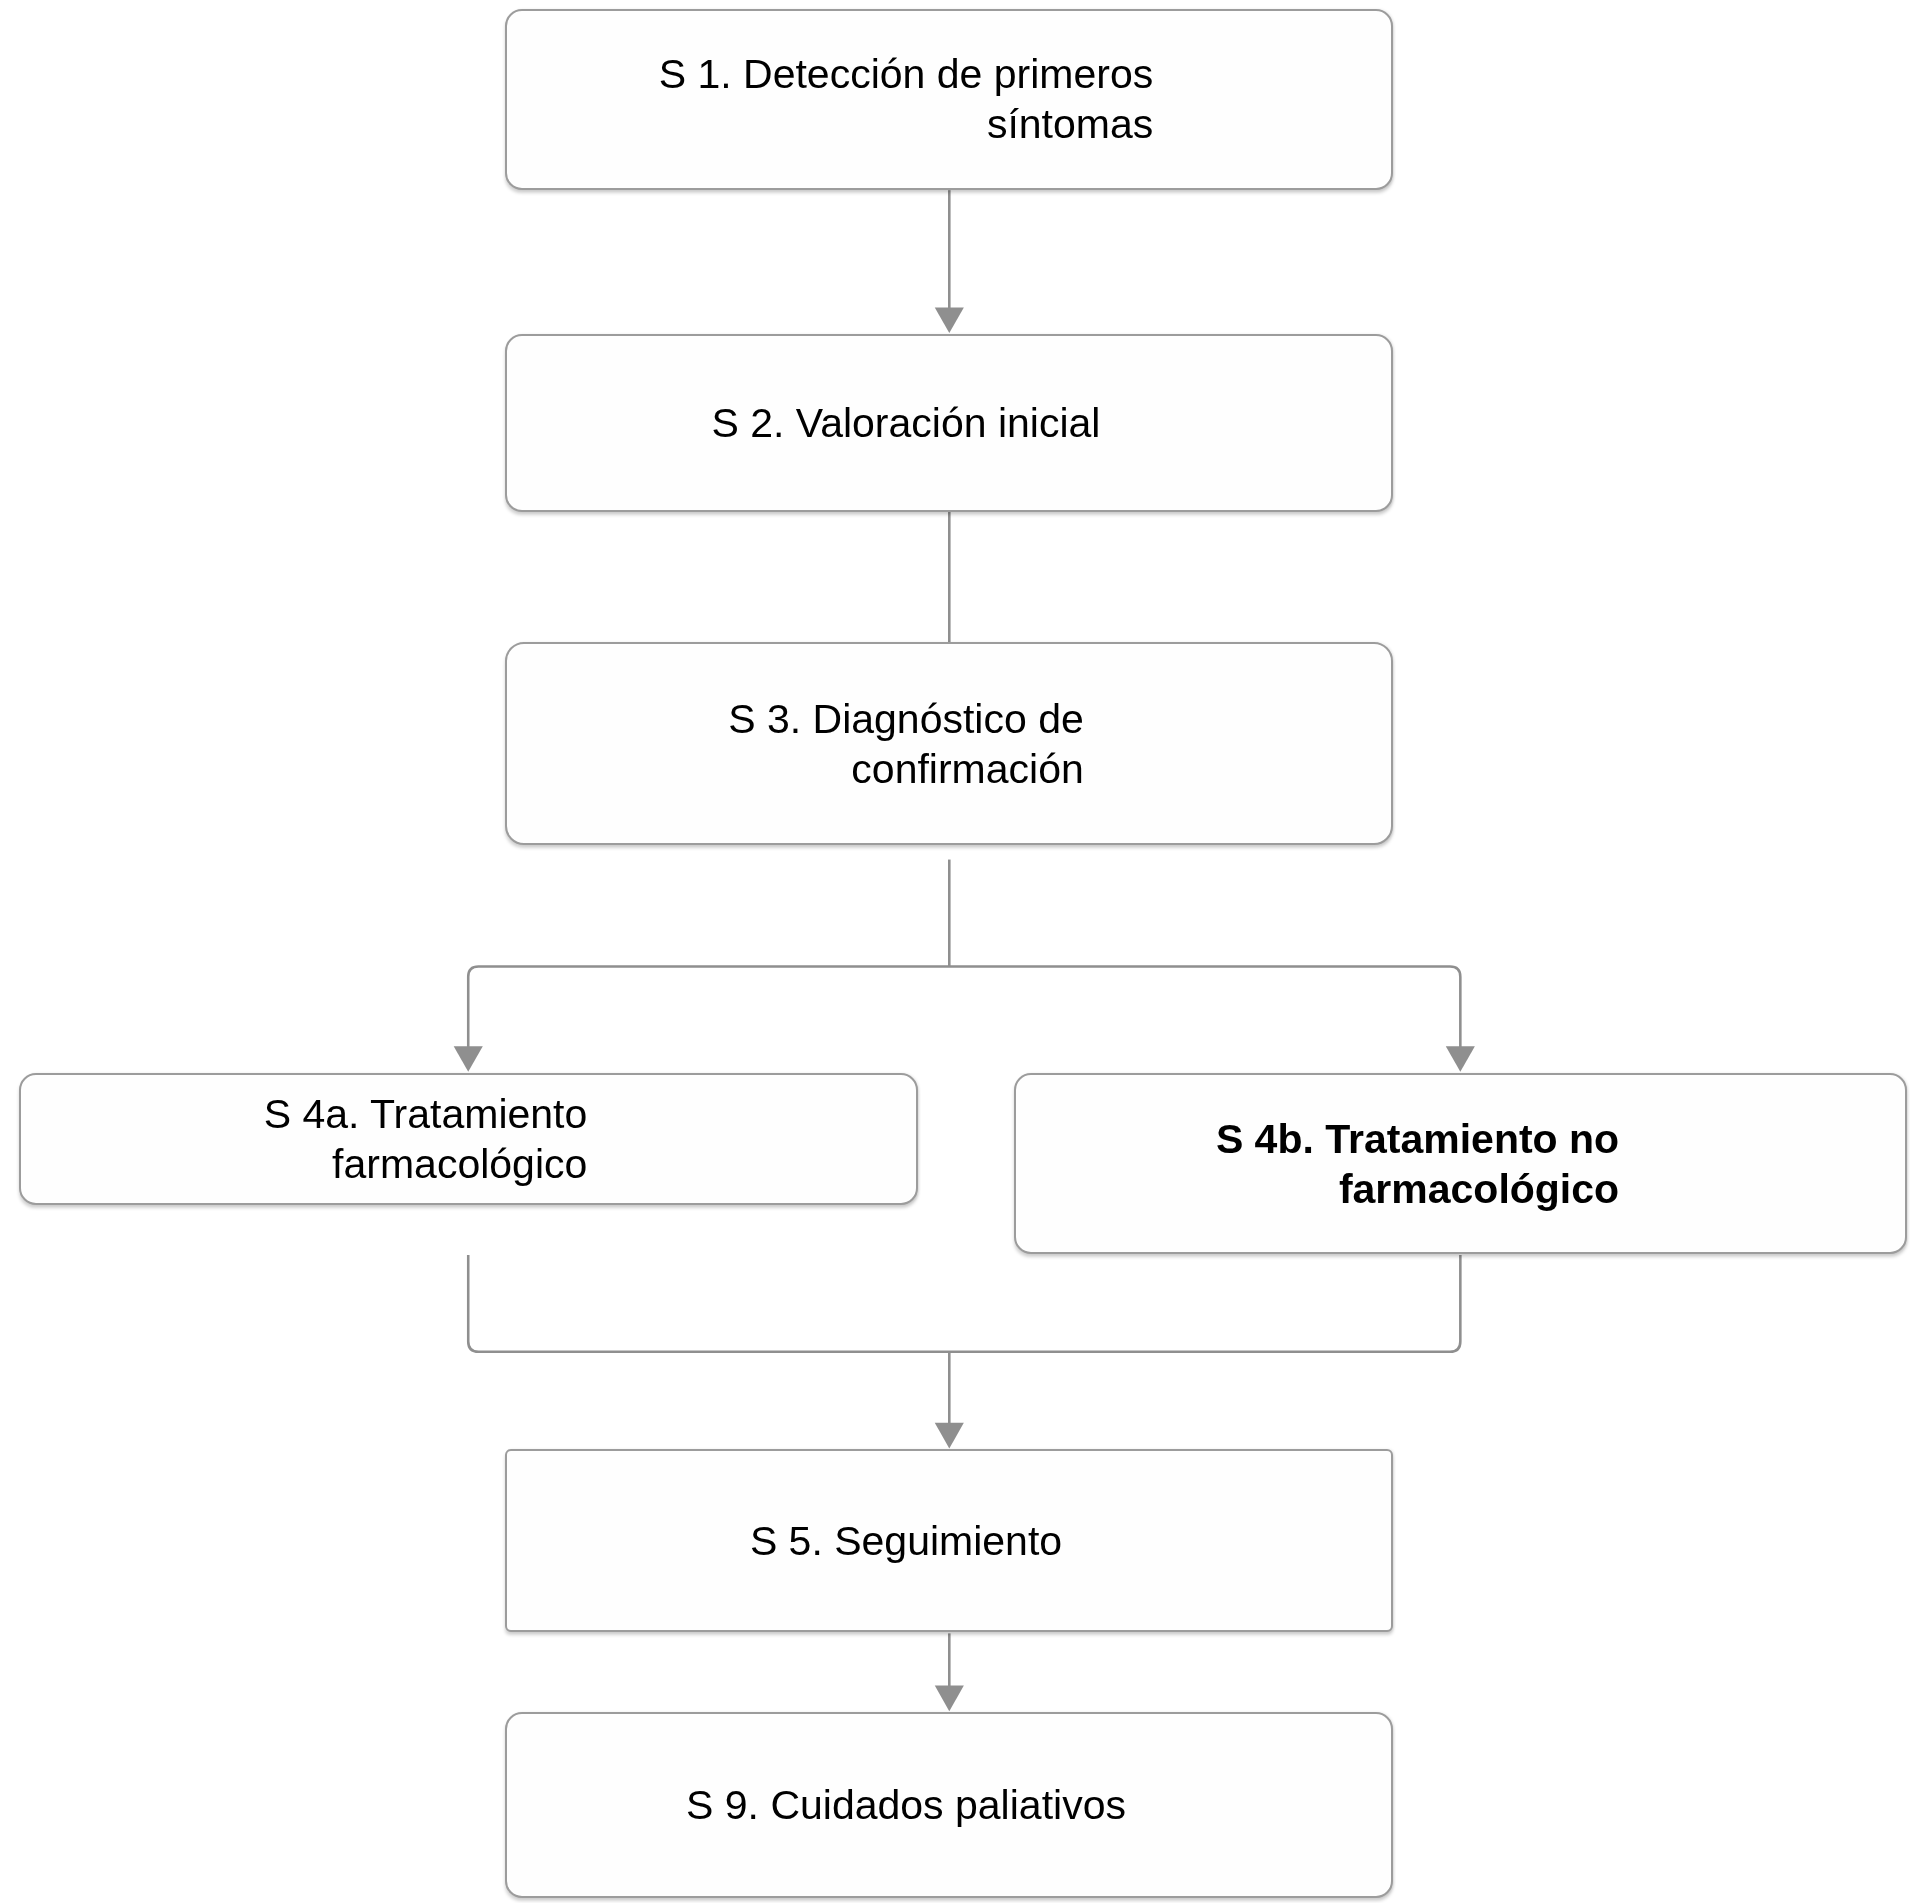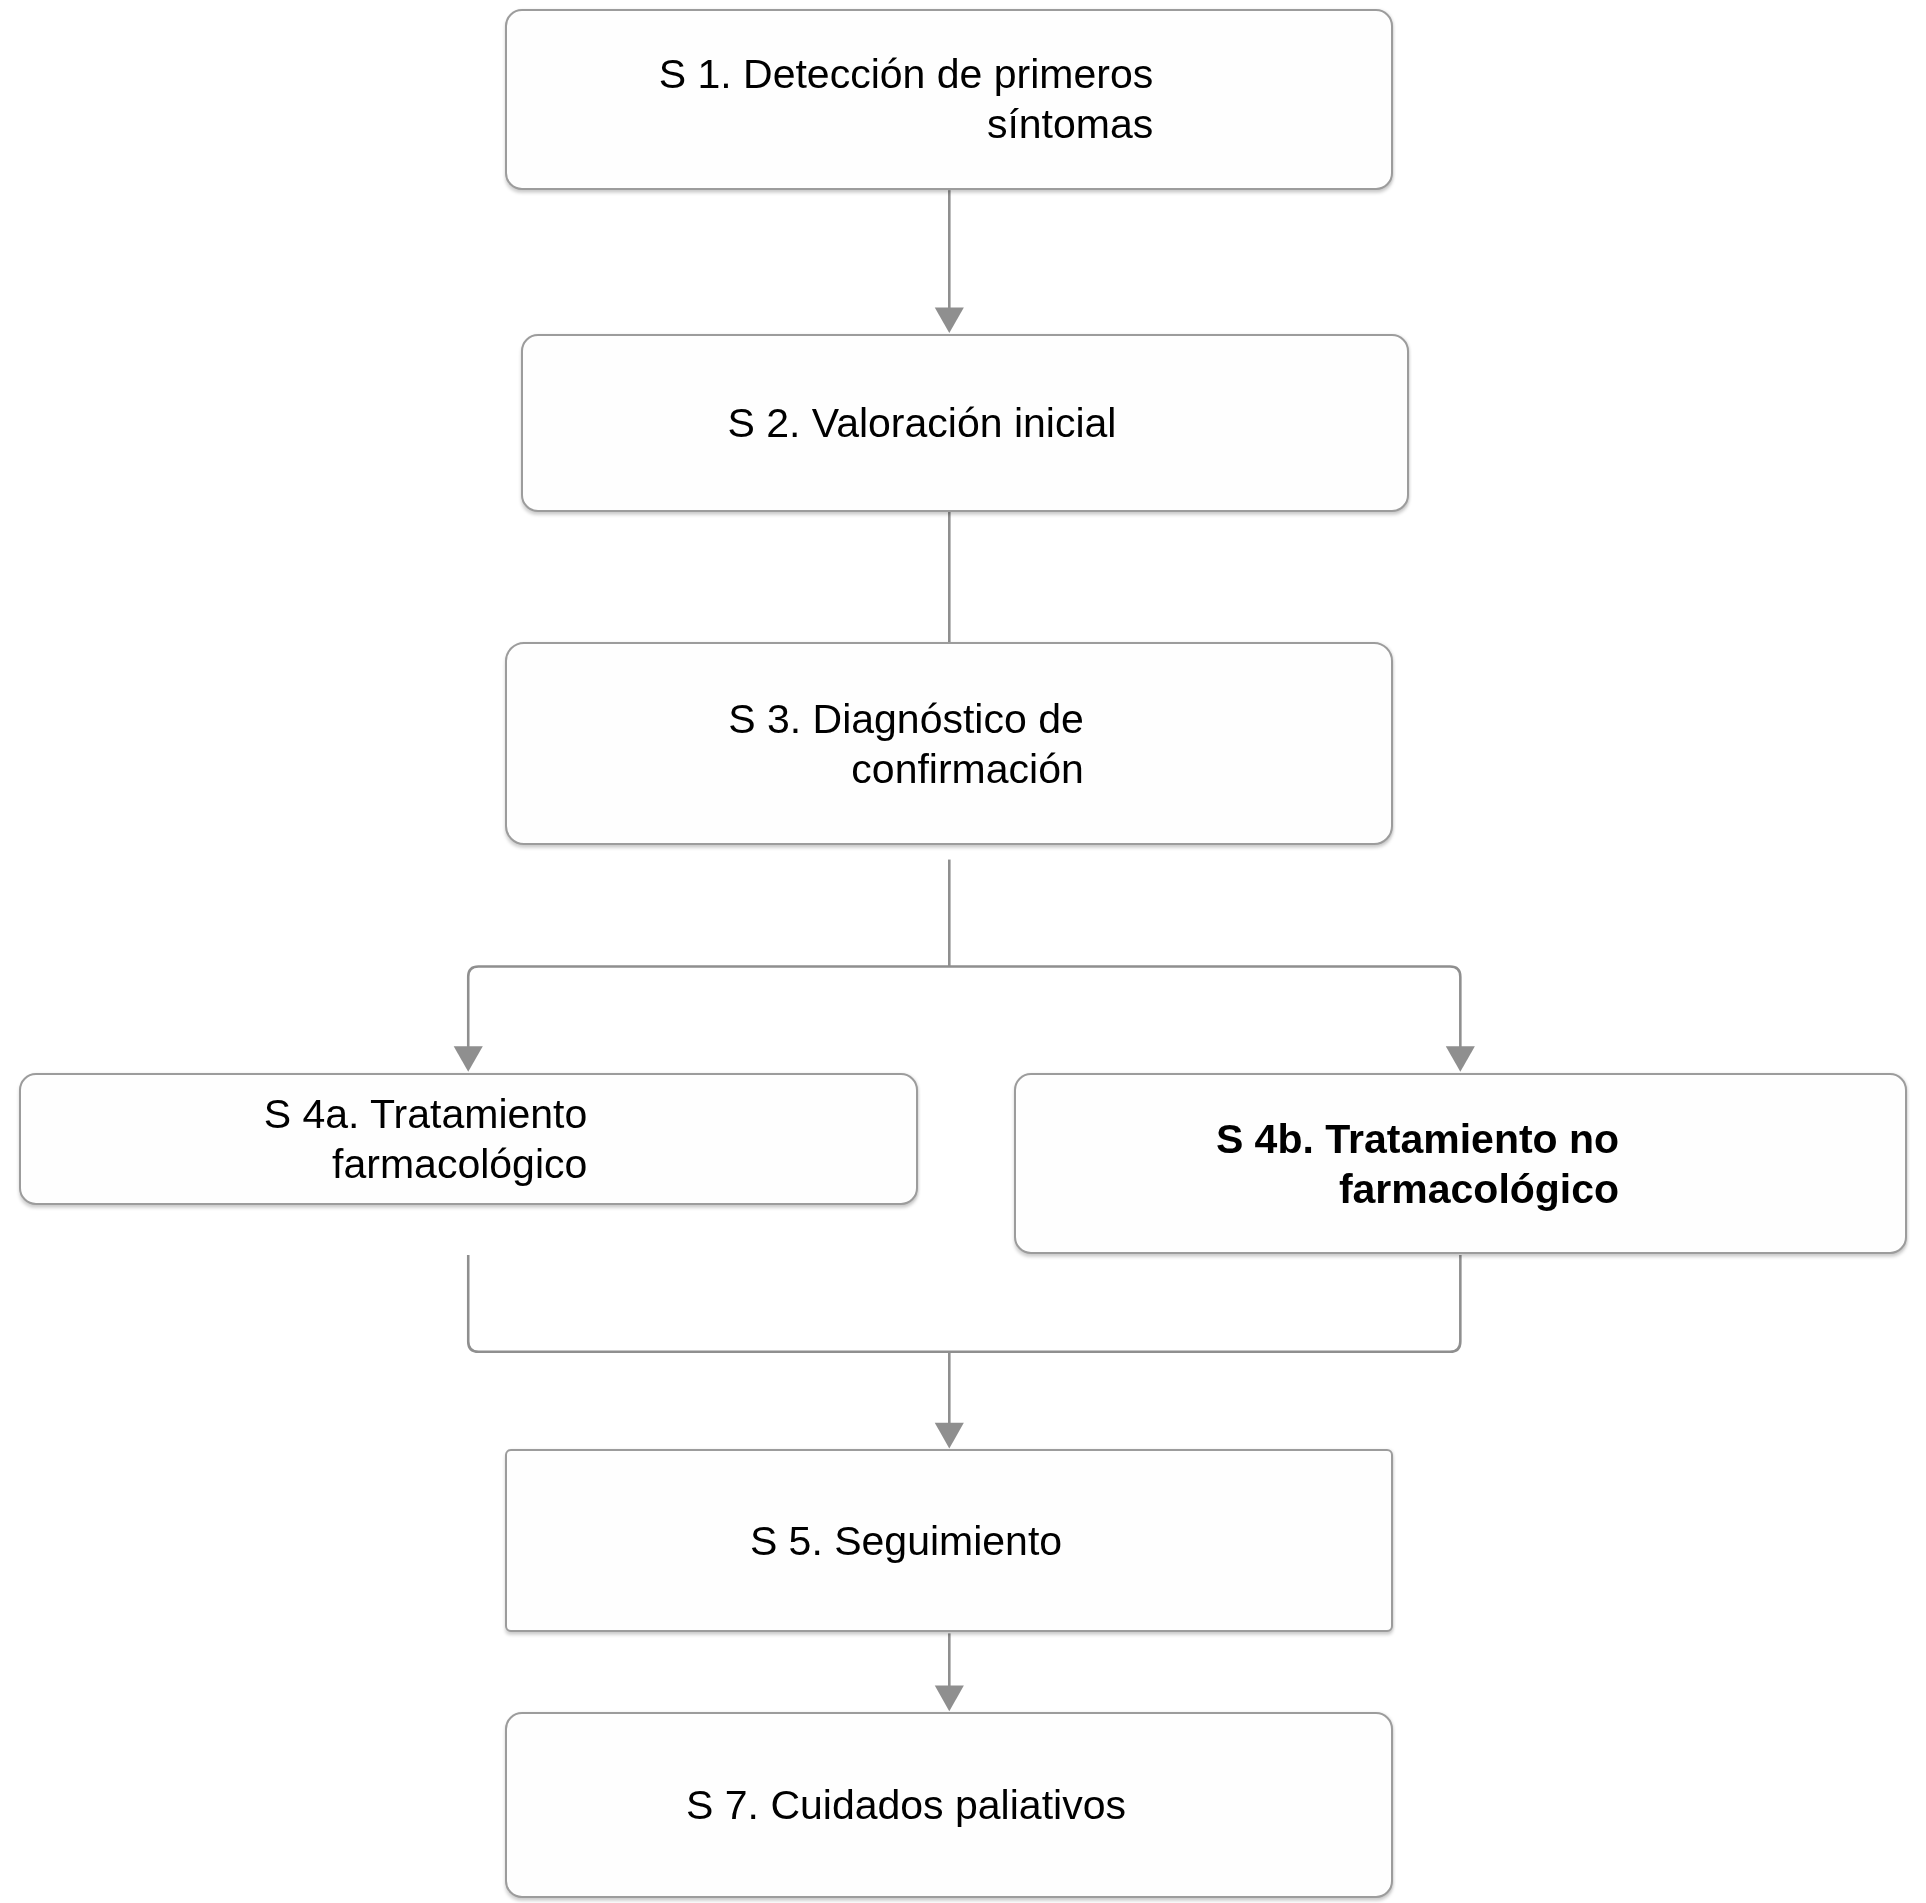--- a/index.html
+++ b/index.html
@@ -46,21 +46,21 @@
     color: var(--text, #000000);
     font-size: 41px;
     line-height: 50px;
   }
   .node .label {
     white-space: pre-line;
     transform: translateX(-43px);
   }
   
   .node-s1  { left: 505px;  top: 8.6px;   width: 888px; height: 181px; }
-  .node-s2  { left: 505px;  top: 334px;  width: 888px; height: 178px; margin-left: 16px; }
+  .node-s2  { left: 505px;  top: 334px;  width: 888px; height: 178px; }
   .node-s3  { left: 505px;  top: 642px;  width: 888px; height: 203px; border-radius: 19px; }
   .node-s4a { left: 19px;   top: 1073px; width: 899px; height: 132px; }
   .node-s4b { left: 1014px; top: 1073px; width: 893px; height: 181px; font-weight: bold; }
   .node-s5  { left: 505px;  top: 1449px; width: 888px; height: 183px; border-radius: 6px; }
   .node-s6  { left: 505px;  top: 1712px; width: 888px; height: 186px; }
 </style>
 </head>
 <body>
 
 <div class="canvas">
@@ -119,17 +119,17 @@
   <div class="node node-s4b">
     <span class="label">S 4b. Tratamiento no
 farmacológico</span>
   </div>
 
   <div class="node node-s5">
     <span class="label">S 5. Seguimiento</span>
   </div>
 
   <div class="node node-s6">
-    <span class="label">S 7. Cuidados paliativos</span>
+    <span class="label">S 9. Cuidados paliativos</span>
   </div>
 
 </div>
 
 
 </body></html>

